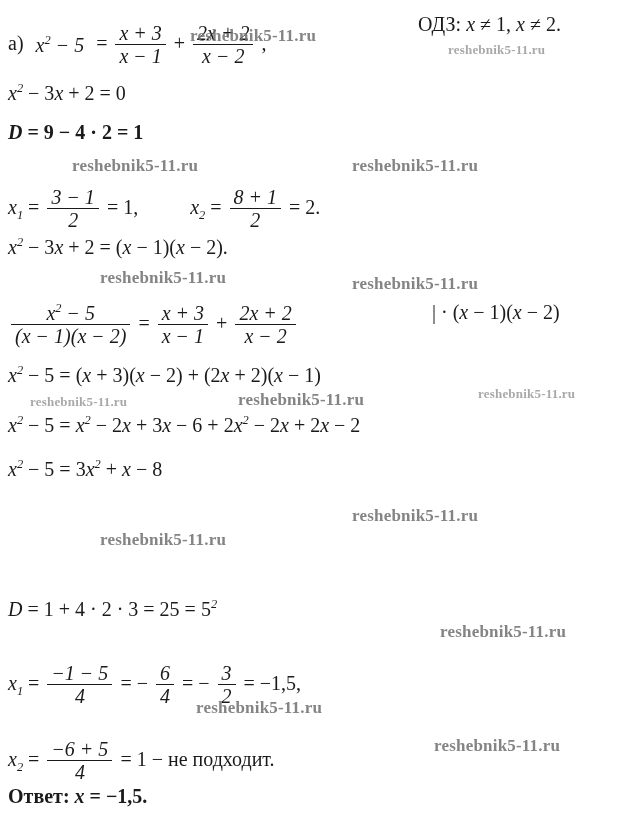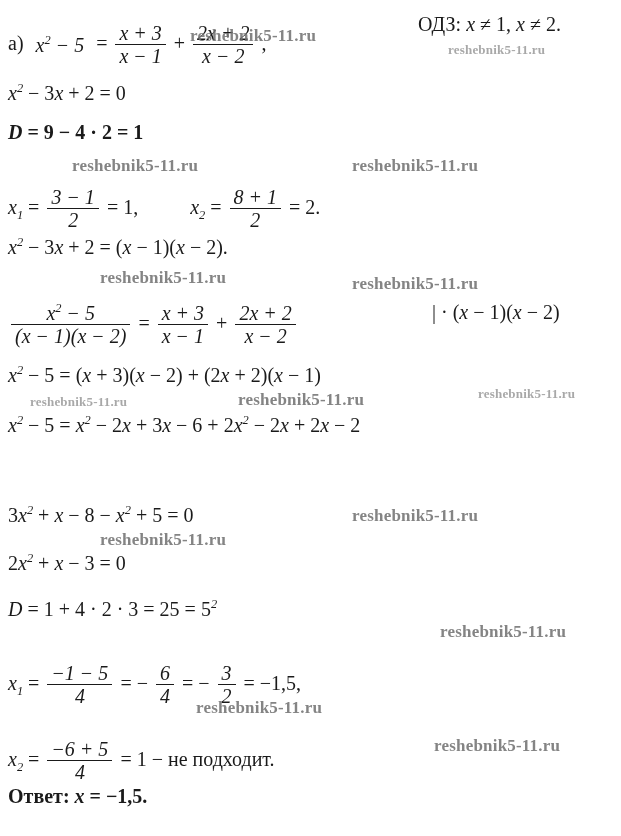--- a/index.html
+++ b/index.html
@@ -162,28 +162,25 @@
   </div>
 
   <div class="line" style="left:8px; top:364px;">
     <span class="math">x</span><sup>2</sup> − 5 = (<span class="math">x</span> + 3)(<span class="math">x</span> − 2) + (2<span class="math">x</span> + 2)(<span class="math">x</span> − 1)
   </div>
 
   <div class="line" style="left:8px; top:414px;">
     <span class="math">x</span><sup>2</sup> − 5 = <span class="math">x</span><sup>2</sup> − 2<span class="math">x</span> + 3<span class="math">x</span> − 6 + 2<span class="math">x</span><sup>2</sup> − 2<span class="math">x</span> + 2<span class="math">x</span> − 2
   </div>
 
-
-  <div class="line" style="left:8px; top:504px;">
-    3<span class="math">x</span><sup>2</sup> + <span class="math">x</span> − 8 − <span class="math">x</span><sup>2</sup> + 5 = 0
-  </div>
-
-  <div class="line" style="left:8px; top:552px;">
-    2<span class="math">x</span><sup>2</sup> + <span class="math">x</span> − 3 = 0
-  </div>
+  <div class="line" style="left:8px; top:458px;">
+    <span class="math">x</span><sup>2</sup> − 5 = 3<span class="math">x</span><sup>2</sup> + <span class="math">x</span> − 8
+  </div>
+
+
 
   <div class="line" style="left:8px; top:598px;">
     <span class="math">D</span> = 1 + 4 · 2 · 3 = 25 = 5<sup>2</sup>
   </div>
 
   <div class="line" style="left:8px; top:652px;">
     <span class="math">x<sub>1</sub></span>
     <span class="up">=</span>
     <span class="frac">
       <span class="num">−1 − 5</span>

